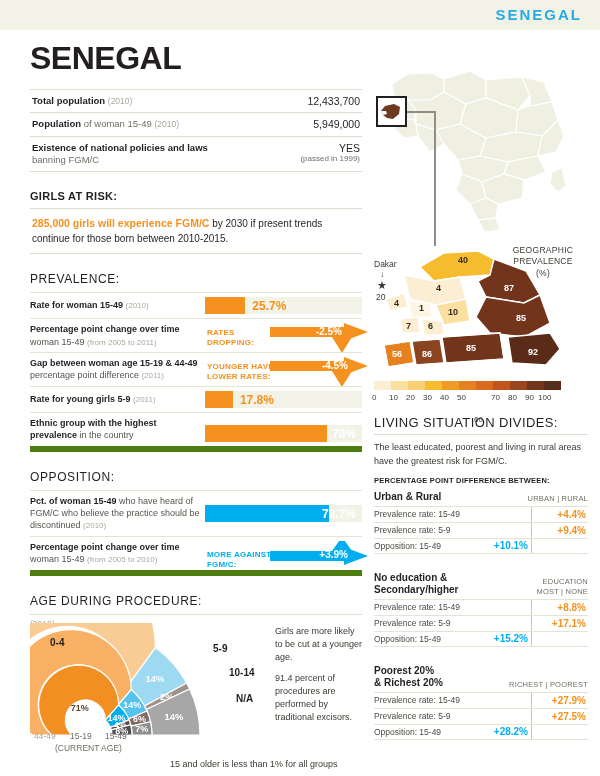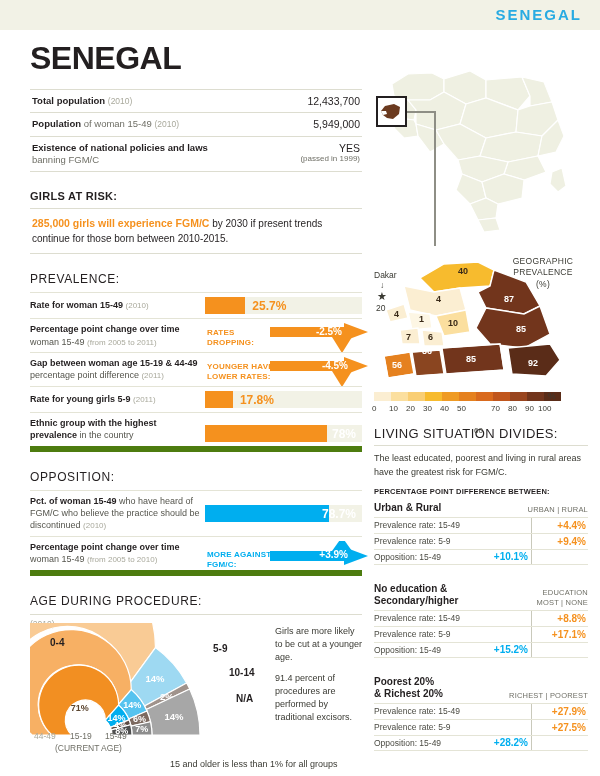--- a/index.html
+++ b/index.html
@@ -106,21 +106,21 @@
     position: absolute; left: 2px; top: 56px; width: 31px; height: 31px;
     border: 2px solid #231f20; background: #ffffff;
   }
   .leaderline {
     position: absolute; left: 33px; top: 71px; width: 28px; height: 1.5px; background: #8e8e85;
   }
   .leadervert {
     position: absolute; left: 60px; top: 71px; width: 1.5px; height: 135px; background: #8e8e85;
   }
 
-  .senmap { position: relative; width: 214px; height: 136px; margin-top: 16px; }
+  .senmap { position: relative; width: 214px; height: 136px; margin-top: 5px; }
   .maplabel { position: absolute; font-size: 9px; font-weight: bold; }
   .geotitle {
     position: absolute; right: 2px; top: 4px; width: 86px; text-align: center;
     font-size: 8.5px; color: #3a3a33; line-height: 1.35; letter-spacing: .3px;
   }
   .dakar { position: absolute; left: 0px; top: 18px; font-size: 8.5px; color: #3a3a33; }
 
   .legend { position: relative; width: 214px; height: 26px; margin-top: 4px; }
   .swatches { display: flex; }
   .swatches i { display: block; width: 17px; height: 9px; }
@@ -426,21 +426,21 @@
       <div class="maplabel" style="left:84px;  top:14px; color:#3a2a18;">40</div>
       <div class="maplabel" style="left:62px;  top:42px; color:#3a2a18;">4</div>
       <div class="maplabel" style="left:130px; top:42px; color:#ffffff;">87</div>
       <div class="maplabel" style="left:20px;  top:57px; color:#3a2a18;">4</div>
       <div class="maplabel" style="left:45px;  top:62px; color:#3a2a18;">1</div>
       <div class="maplabel" style="left:74px;  top:66px; color:#3a2a18;">10</div>
       <div class="maplabel" style="left:142px; top:72px; color:#ffffff;">85</div>
       <div class="maplabel" style="left:32px;  top:80px; color:#3a2a18;">7</div>
       <div class="maplabel" style="left:54px;  top:80px; color:#3a2a18;">6</div>
       <div class="maplabel" style="left:18px;  top:108px; color:#ffffff;">56</div>
-      <div class="maplabel" style="left:48px;  top:94px; color:#ffffff;">86</div>
+      <div class="maplabel" style="left:48px;  top:108px; color:#ffffff;">86</div>
       <div class="maplabel" style="left:92px; top:102px; color:#ffffff;">85</div>
       <div class="maplabel" style="left:154px; top:106px; color:#ffffff;">92</div>
     </div>
 
     <div class="legend">
       <div class="swatches" id="legend-swatches">
           <i style="background: rgb(251, 238, 210);"></i>
           <i style="background: rgb(251, 223, 159);"></i>
           <i style="background: rgb(249, 206, 116);"></i>
           <i style="background: rgb(247, 187, 46);"></i>

